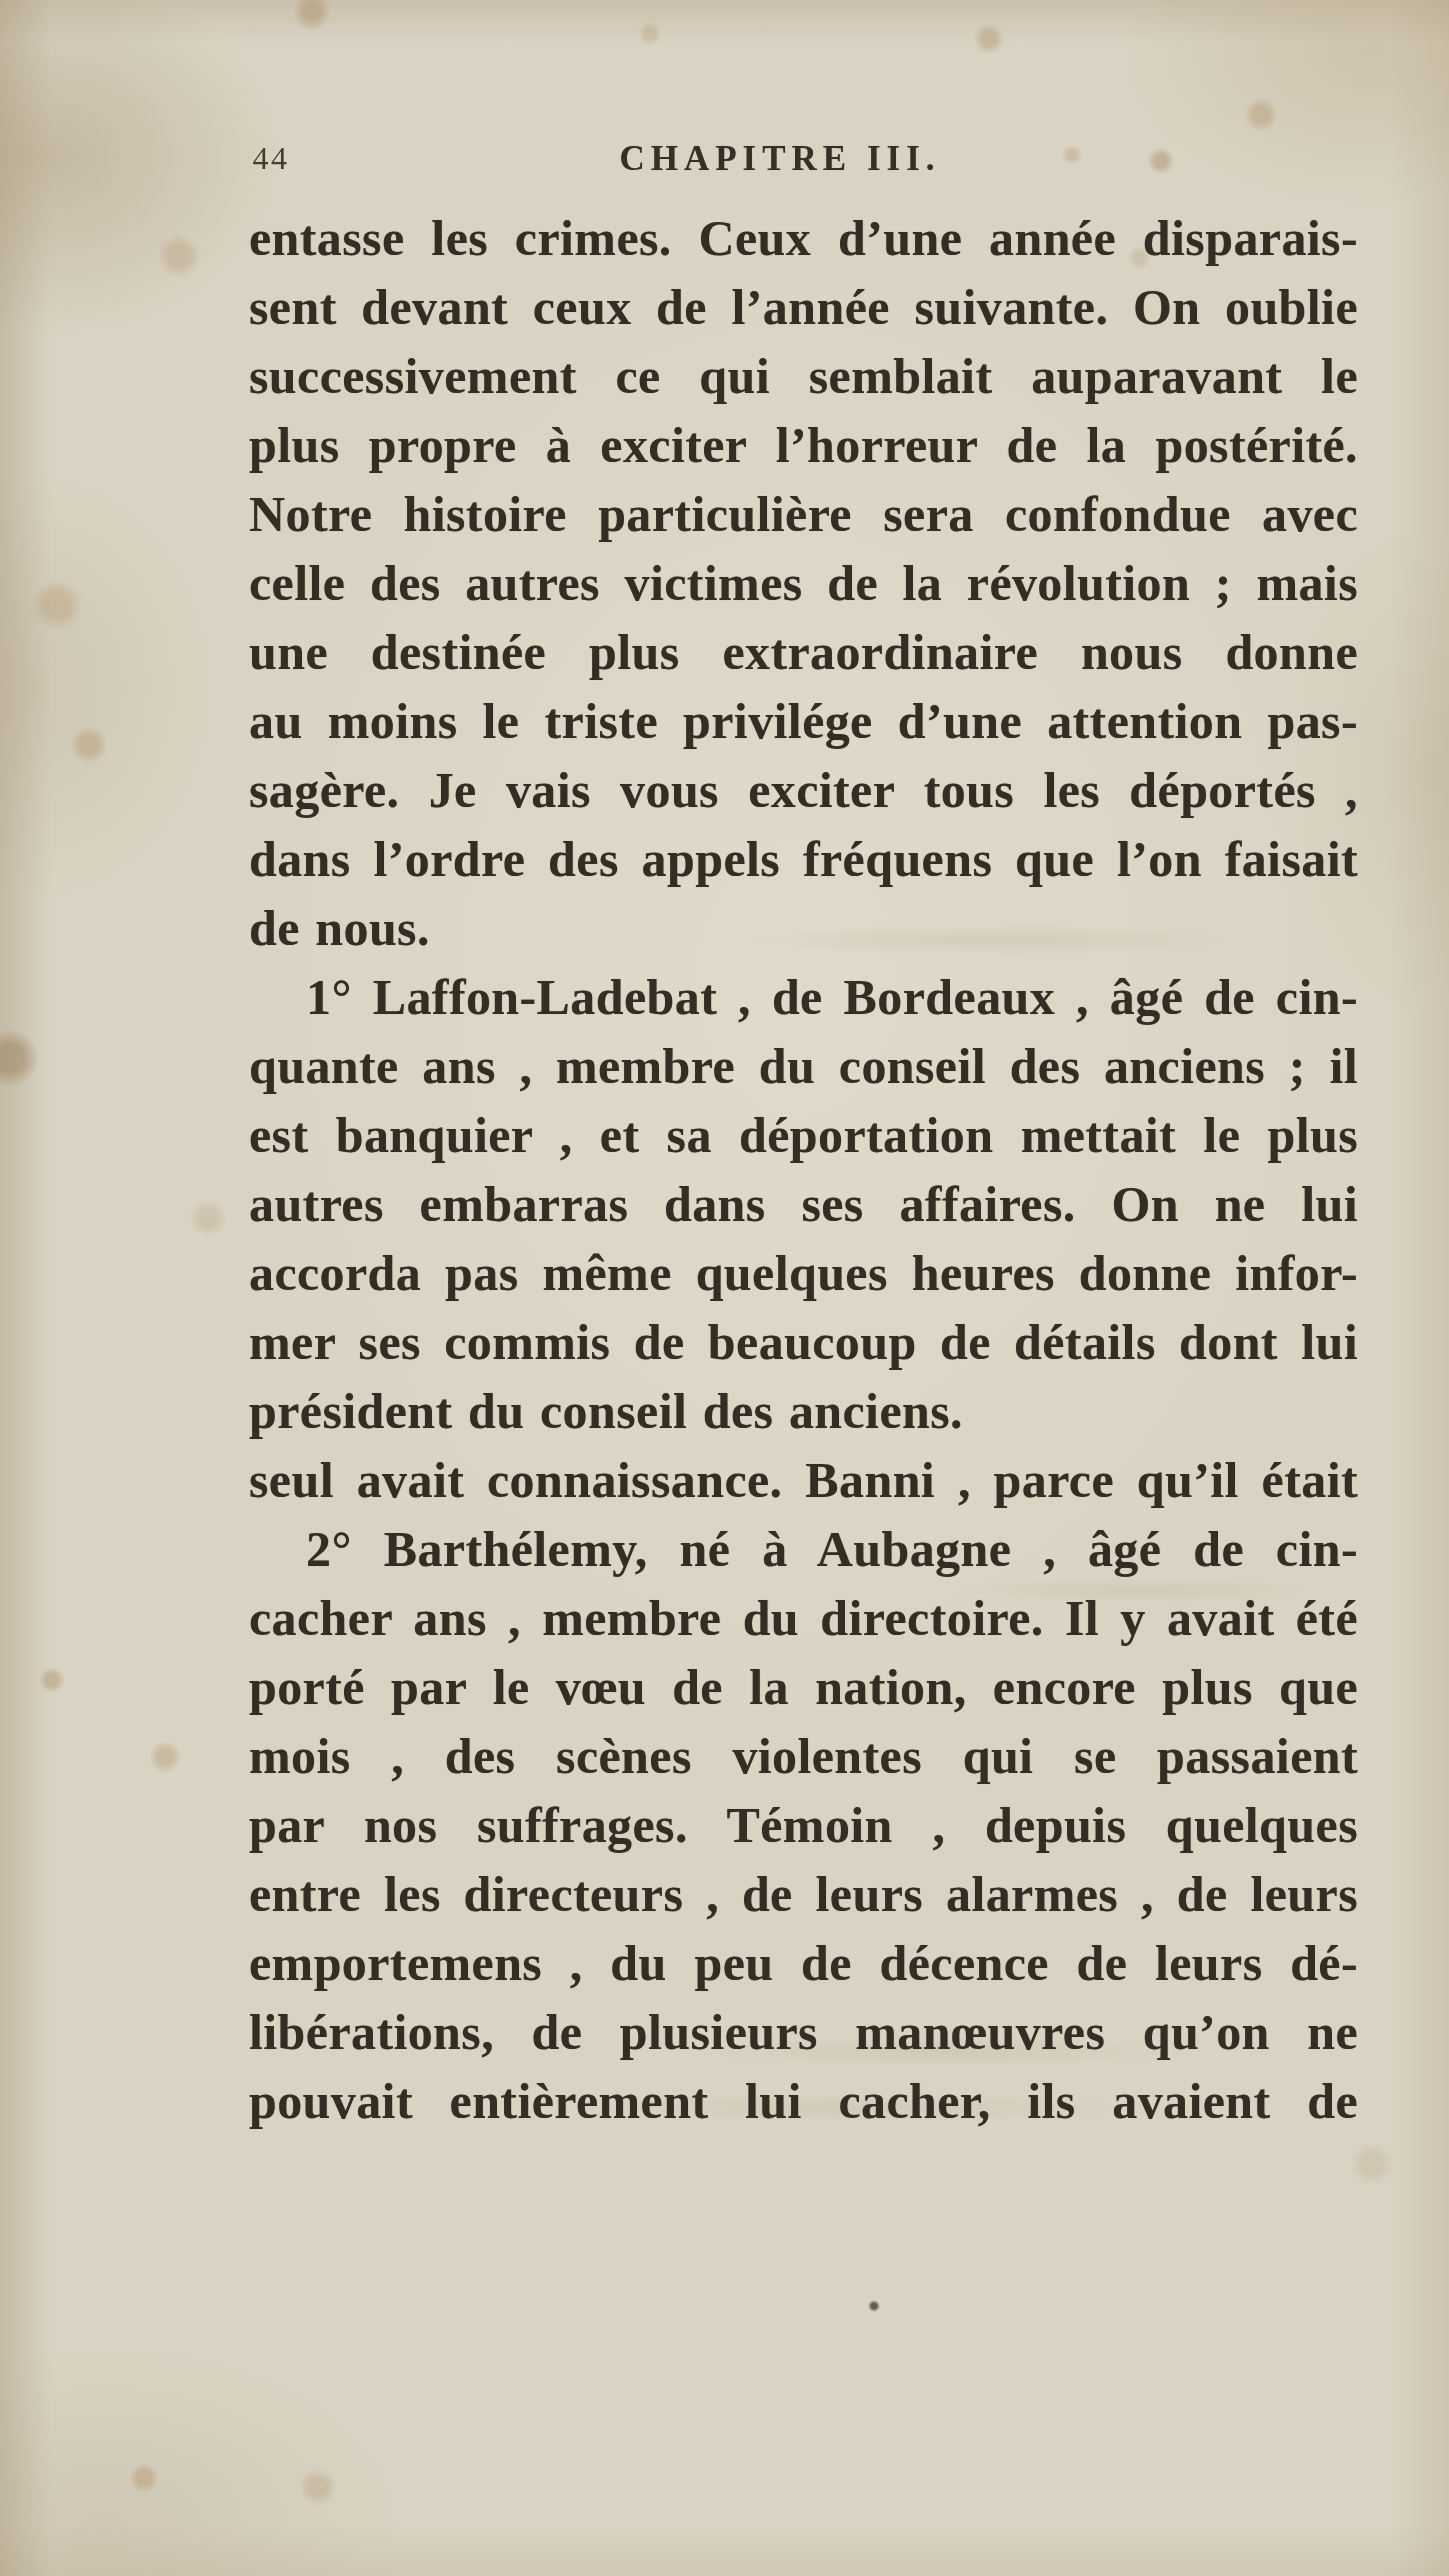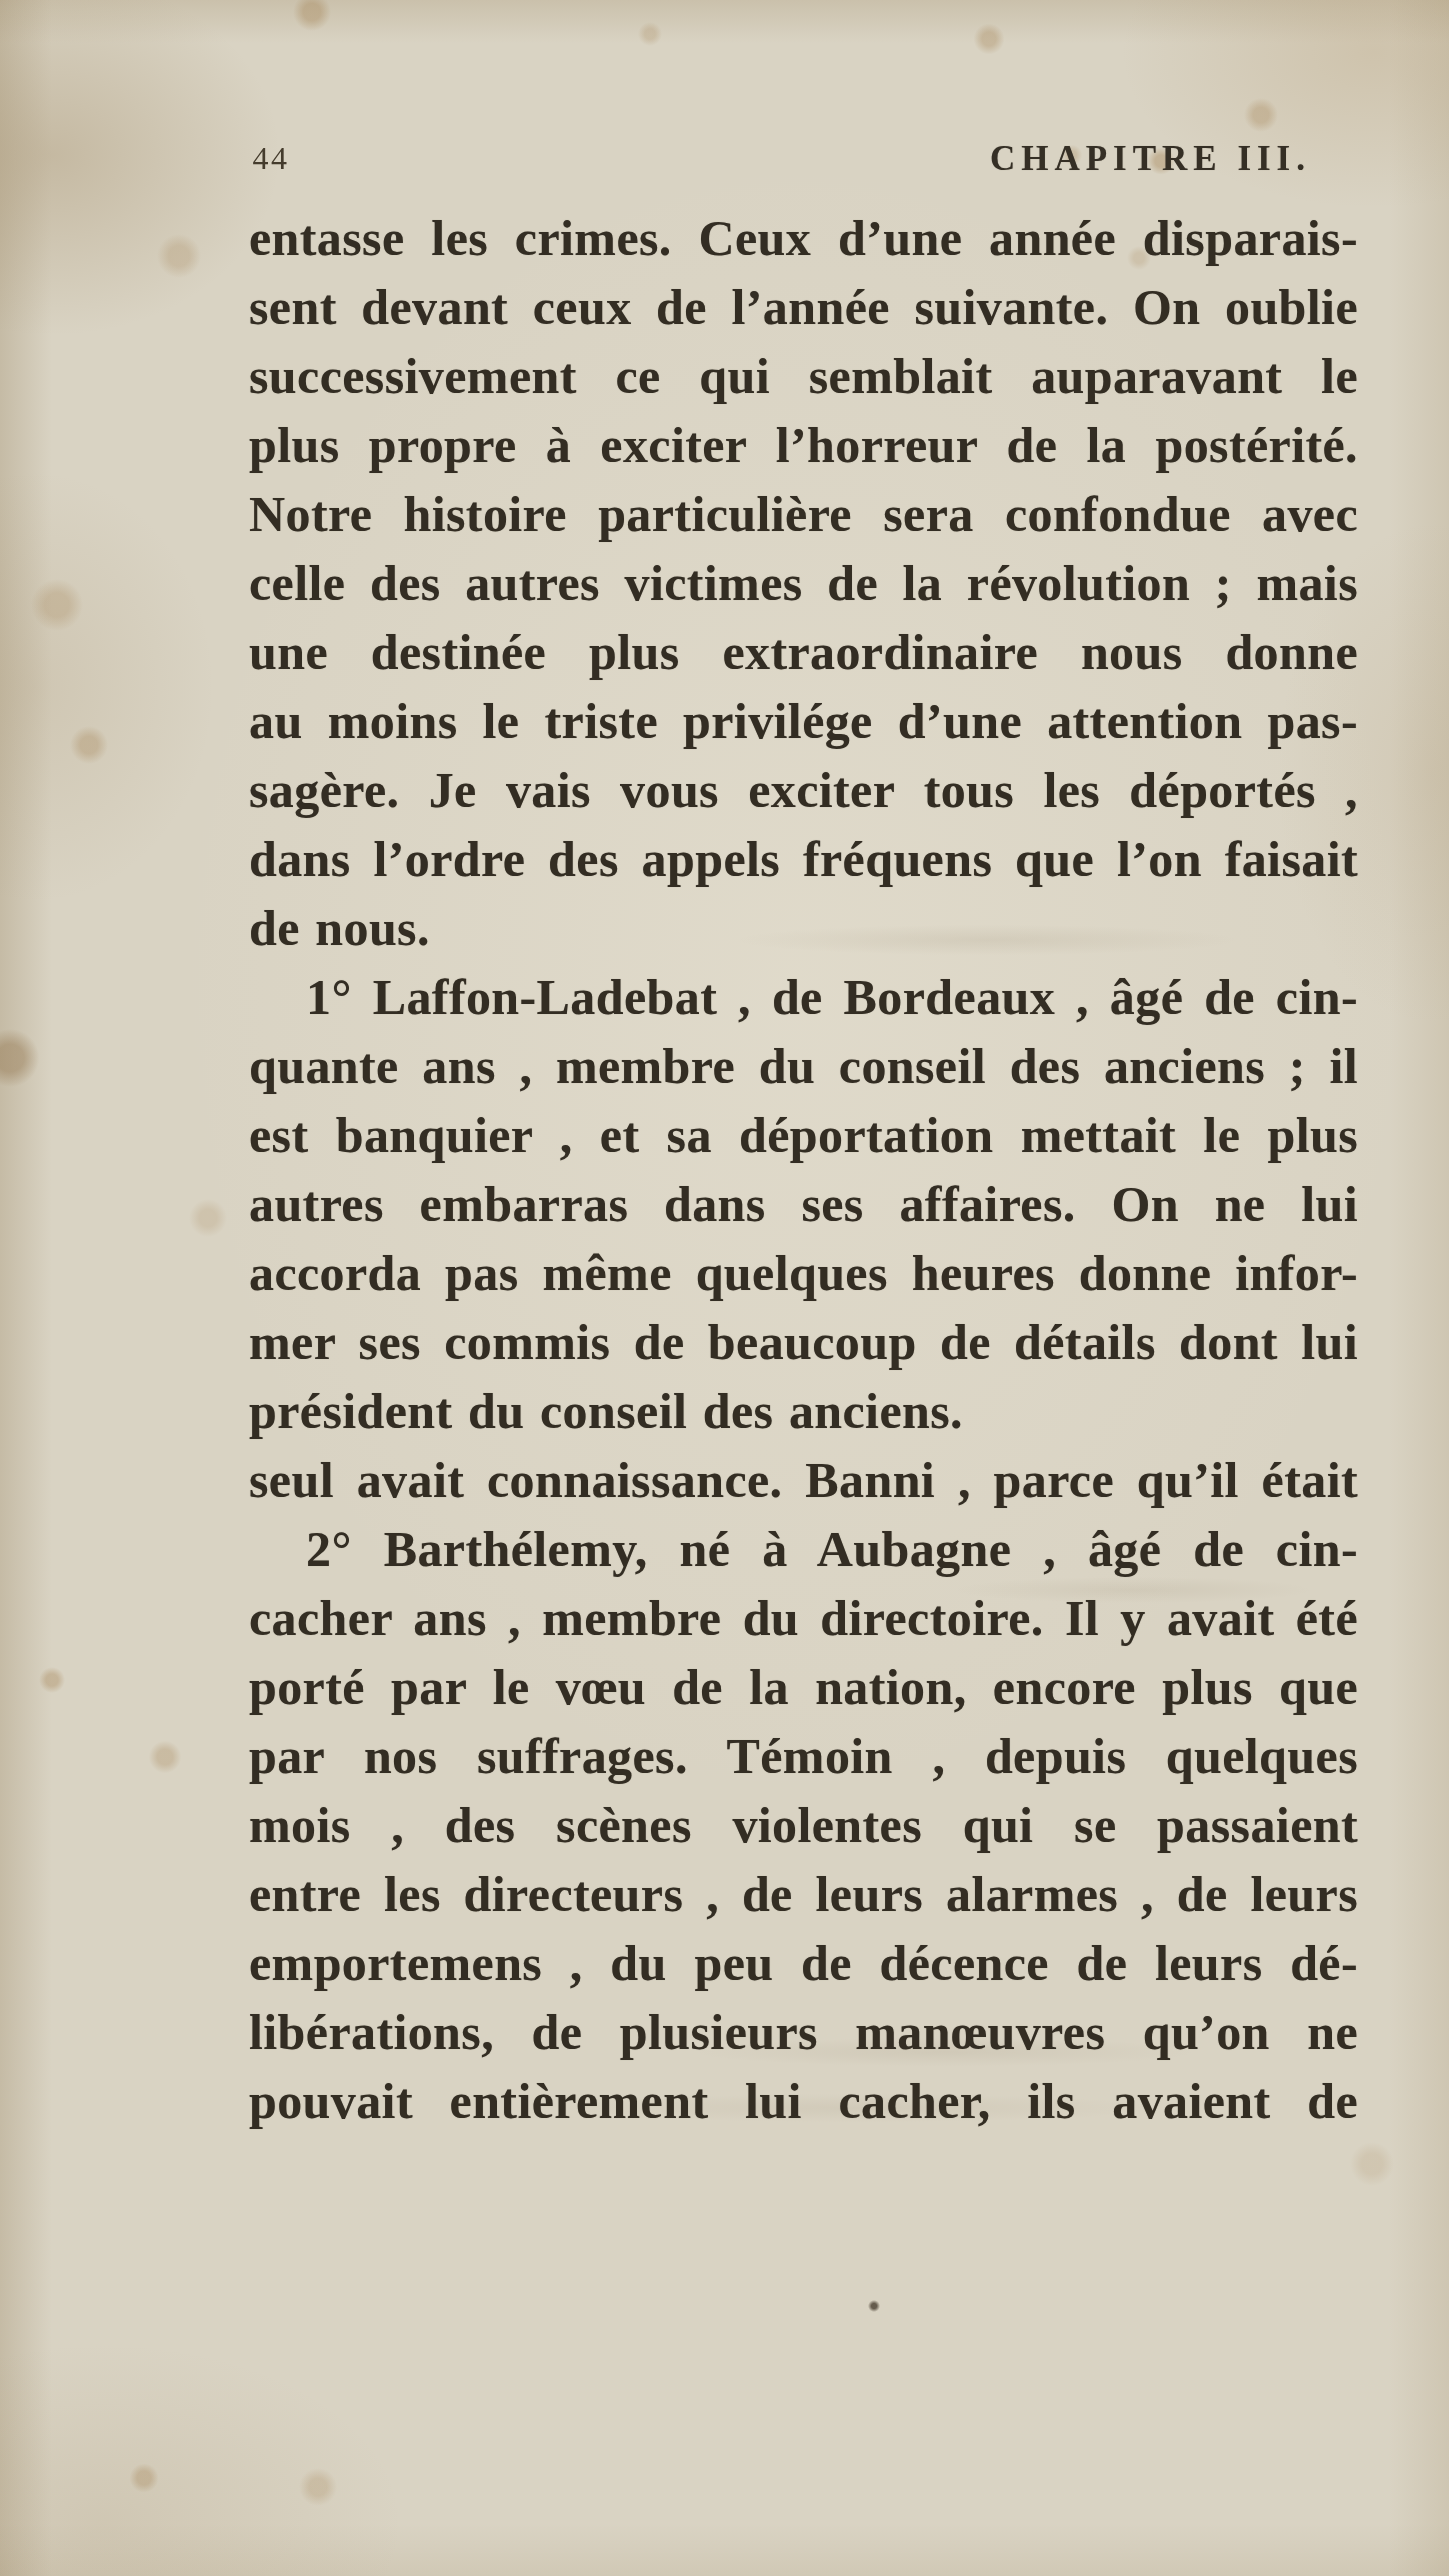--- a/index.html
+++ b/index.html
@@ -61,21 +61,21 @@
     width: 1109px; height: 55px;
   }
   .page-number {
     position: absolute; left: 3.4px; top: 0;
     line-height: 55px;
     font-size: 32px; font-weight: 400;
     letter-spacing: 2.6px;
     color: #453c2d;
   }
   .chapter-title {
-    text-align: right;
+    text-align: center;
     padding-right: 47px;
     line-height: 55px;
     font-size: 35px; font-weight: 700;
     letter-spacing: 6px;
     color: #352f25;
     text-shadow: 0 0 0.9px rgba(53,47,37,0.35);
   }
 
   .body-text {
     position: absolute;
@@ -123,21 +123,21 @@
       <div class="line">quante ans , membre du conseil des anciens ; il</div>
       <div class="line">est banquier , et sa déportation mettait le plus</div>
       <div class="line">autres embarras dans ses affaires. On ne lui</div>
       <div class="line">accorda pas même quelques heures donne infor-</div>
       <div class="line">mer ses commis de beaucoup de détails dont lui</div>
       <div class="line short">président du conseil des anciens.</div>
       <div class="line">seul avait connaissance. Banni , parce qu’il était</div>
       <div class="line indent">2° Barthélemy, né à Aubagne , âgé de cin-</div>
       <div class="line">cacher ans , membre du directoire. Il y avait été</div>
       <div class="line">porté par le vœu de la nation, encore plus que</div>
+      <div class="line">mois , des scènes violentes qui se passaient</div>
       <div class="line">par nos suffrages. Témoin , depuis quelques</div>
-      <div class="line">mois , des scènes violentes qui se passaient</div>
       <div class="line">entre les directeurs , de leurs alarmes , de leurs</div>
       <div class="line">emportemens , du peu de décence de leurs dé-</div>
       <div class="line">libérations, de plusieurs manœuvres qu’on ne</div>
       <div class="line">pouvait entièrement lui cacher, ils avaient de</div>
     </div>
 </div>
 
 
 </body></html>

